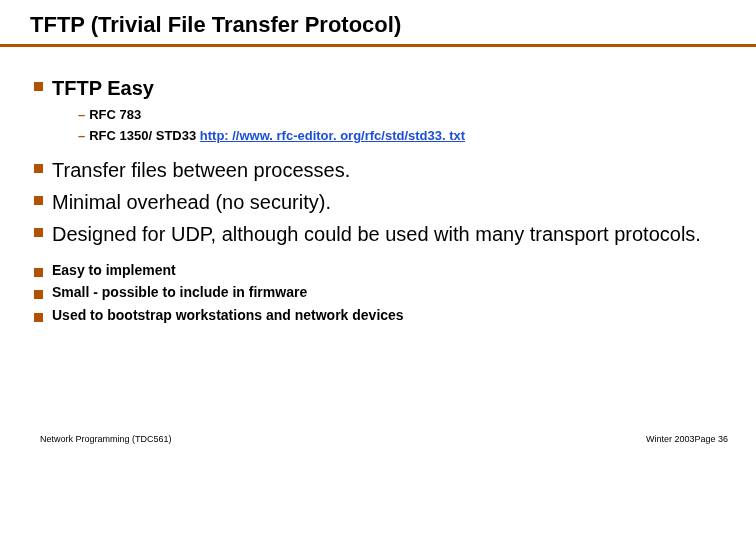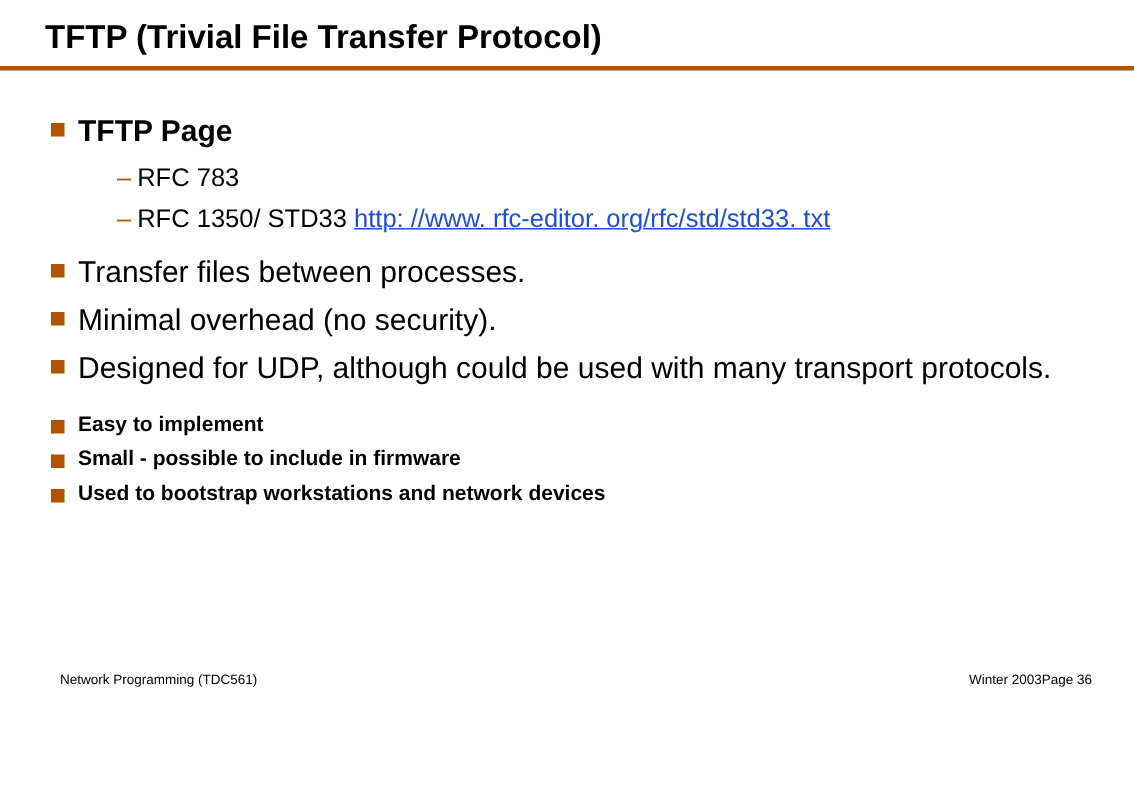--- a/index.html
+++ b/index.html
@@ -59,22 +59,22 @@
   .subhead {
     font-weight: bold;
     font-size: 20px;
   }
   ul.sub {
     list-style: none;
     margin: 4px 0 10px 0;
     padding: 0 0 0 26px;
   }
   ul.sub > li {
-    font-size: 17px;
-    font-weight: normal;
+    font-size: 13px;
+    font-weight: bold;
     line-height: 1.6;
   }
   ul.sub > li .dash {
     color: #b25200;
     margin-right: 4px;
   }
   .link {
     color: #1d4ed8;
     text-decoration: underline;
   }
@@ -82,21 +82,21 @@
     margin-top: 14px;
   }
   .section2 ul.top > li {
     font-size: 14px;
     font-weight: bold;
     line-height: 1.35;
     margin-bottom: 4px;
   }
   .footer {
     position: absolute;
-    bottom: 14px;
+    bottom: 28px;
     left: 0;
     right: 0;
     padding: 0 28px 0 40px;
     font-size: 9px;
     color: #000;
     display: flex;
     justify-content: space-between;
     align-items: baseline;
   }
   .footer .right {
@@ -109,21 +109,21 @@
 
   <div class="title-wrap">
     <span class="title">TFTP (Trivial File Transfer Protocol)</span>
   </div>
   <hr class="rule">
 
   <div class="content">
 
     <ul class="top">
       <li>
-        <span class="subhead">TFTP Page</span>
+        <span class="subhead">TFTP Easy</span>
         <ul class="sub">
           <li>
             <span class="dash">–</span><span>RFC 783</span>
           </li>
           <li>
             <span class="dash">–</span><span>RFC 1350/ STD33  </span><a class="link" href="#">http: //www. rfc-editor. org/rfc/std/std33. txt</a>
           </li>
         </ul>
       </li>
       <li>Transfer files between processes.</li>

